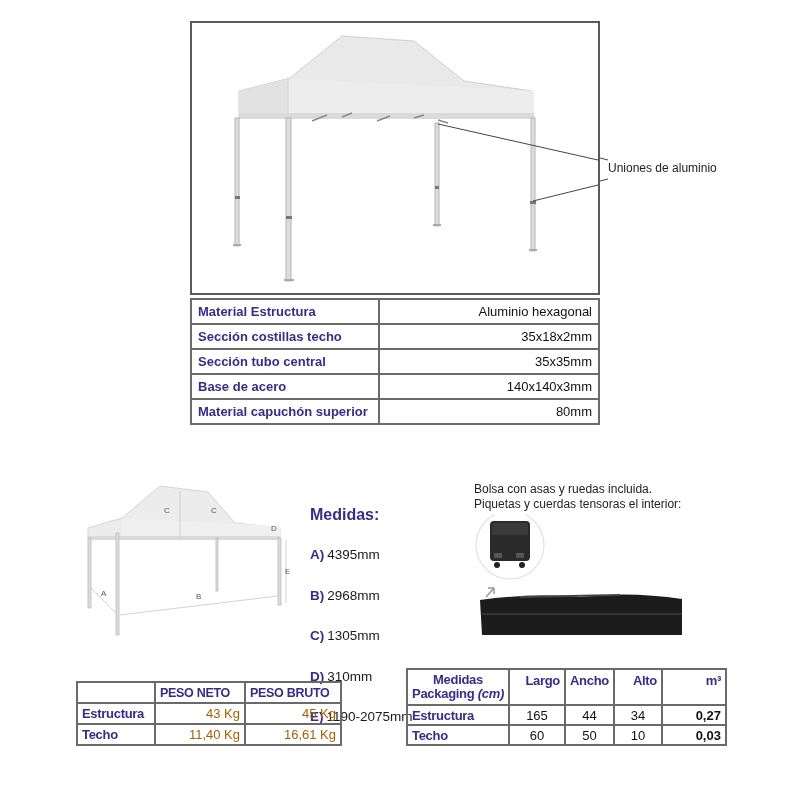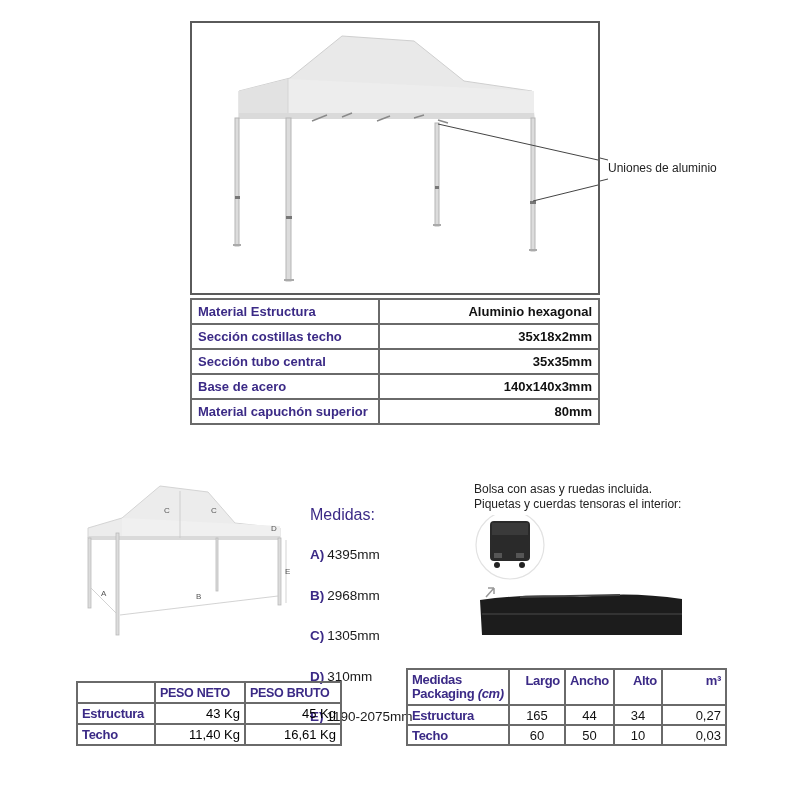--- a/index.html
+++ b/index.html
@@ -16,65 +16,65 @@
   #callout-label {
     position: absolute; left: 608px; top: 161px; font-size: 12px; color: #222;
   }
 
   
   #spec-table {
     position: absolute; left: 190px; top: 298px; width: 410px;
     border-collapse: collapse; border: 2px solid #5a5a5a;
   }
   #spec-table td {
-    border: 2px solid #6a6a6a; height: 25px; font-size: 13px; padding: 0 6px; font-weight: bold;
+    border: 2px solid #6a6a6a; height: 25px; font-size: 13px; padding: 0 6px;
   }
   #spec-table td.k { width: 188px; font-weight: bold; color: #3b2a86; }
   #spec-table td.v { text-align: right; color: #111; }
 
   
   #small-tent { position: absolute; left: 80px; top: 478px; width: 220px; height: 165px; }
 
   
   #medidas { position: absolute; left: 310px; top: 506px; }
-  #medidas .title { font-size: 16px; font-weight: normal; color: #3b2a86; margin-bottom: 20px; }
+  #medidas .title { font-size: 16px; font-weight: bold; color: #3b2a86; margin-bottom: 20px; }
   #medidas .row { font-size: 13.5px; height: 22.5px; line-height: 22px; color: #1a1a1a; margin-top: 18px; }
   #medidas .row .lbl { font-weight: bold; color: #3b2a86; margin-right: 3px; }
 
   
   #bag-caption { position: absolute; left: 474px; top: 482px; font-size: 12px; line-height: 15px; color: #222; }
   #bag-img { position: absolute; left: 470px; top: 515px; width: 230px; height: 130px; }
 
   
   #weight-table {
     position: absolute; left: 76px; top: 681px; border-collapse: collapse; border: 2px solid #5a5a5a;
   }
   #weight-table td, #weight-table th {
     border: 2px solid #6a6a6a; height: 21px; font-size: 13px; padding: 0 4px;
   }
   #weight-table th { font-weight: bold; color: #3b2a86; text-align: left; font-size: 12.5px; letter-spacing: -0.3px; }
   #weight-table td.k { font-weight: bold; color: #3b2a86; width: 78px; letter-spacing: -0.3px; }
-  #weight-table td.v { text-align: right; width: 90px; color: #000000; }
+  #weight-table td.v { text-align: right; width: 90px; color: #a16207; }
   #weight-table .c0 { width: 78px; }
   #weight-table .c1 { width: 90px; }
   #weight-table .c2 { width: 96px; }
 
   
   #pack-table {
     position: absolute; left: 406px; top: 668px; border-collapse: collapse; border: 2px solid #5a5a5a;
   }
   #pack-table th, #pack-table td {
     border: 2px solid #6a6a6a; font-size: 13px; padding: 0 4px;
   }
   #pack-table th { font-weight: bold; color: #3b2a86; vertical-align: top; height: 36px; padding-top: 3px; text-align: right; letter-spacing: -0.3px; }
-  #pack-table th.hk { text-align: left; line-height: 14px; width: 102px; }
+  #pack-table th.hk { text-align: center; line-height: 14px; width: 102px; }
   #pack-table th.hk small { font-size: 13px; font-style: italic; }
   #pack-table td { height: 20px; text-align: center; color: #111; }
   #pack-table td.k { text-align: left; font-weight: bold; color: #3b2a86; letter-spacing: -0.3px; }
-  #pack-table td.r { text-align: right; }
+  #pack-table td.r { text-align: right; font-weight: bold; }
   #pack-table .cw1 { width: 56px; }
   #pack-table .cw2 { width: 36px; }
   #pack-table .cw3 { width: 48px; }
   #pack-table .cw4 { width: 64px; }
 </style>
 </head>
 <body>
 
 <div id="top-frame">
   <svg width="406" height="270" viewBox="0 0 406 270">

